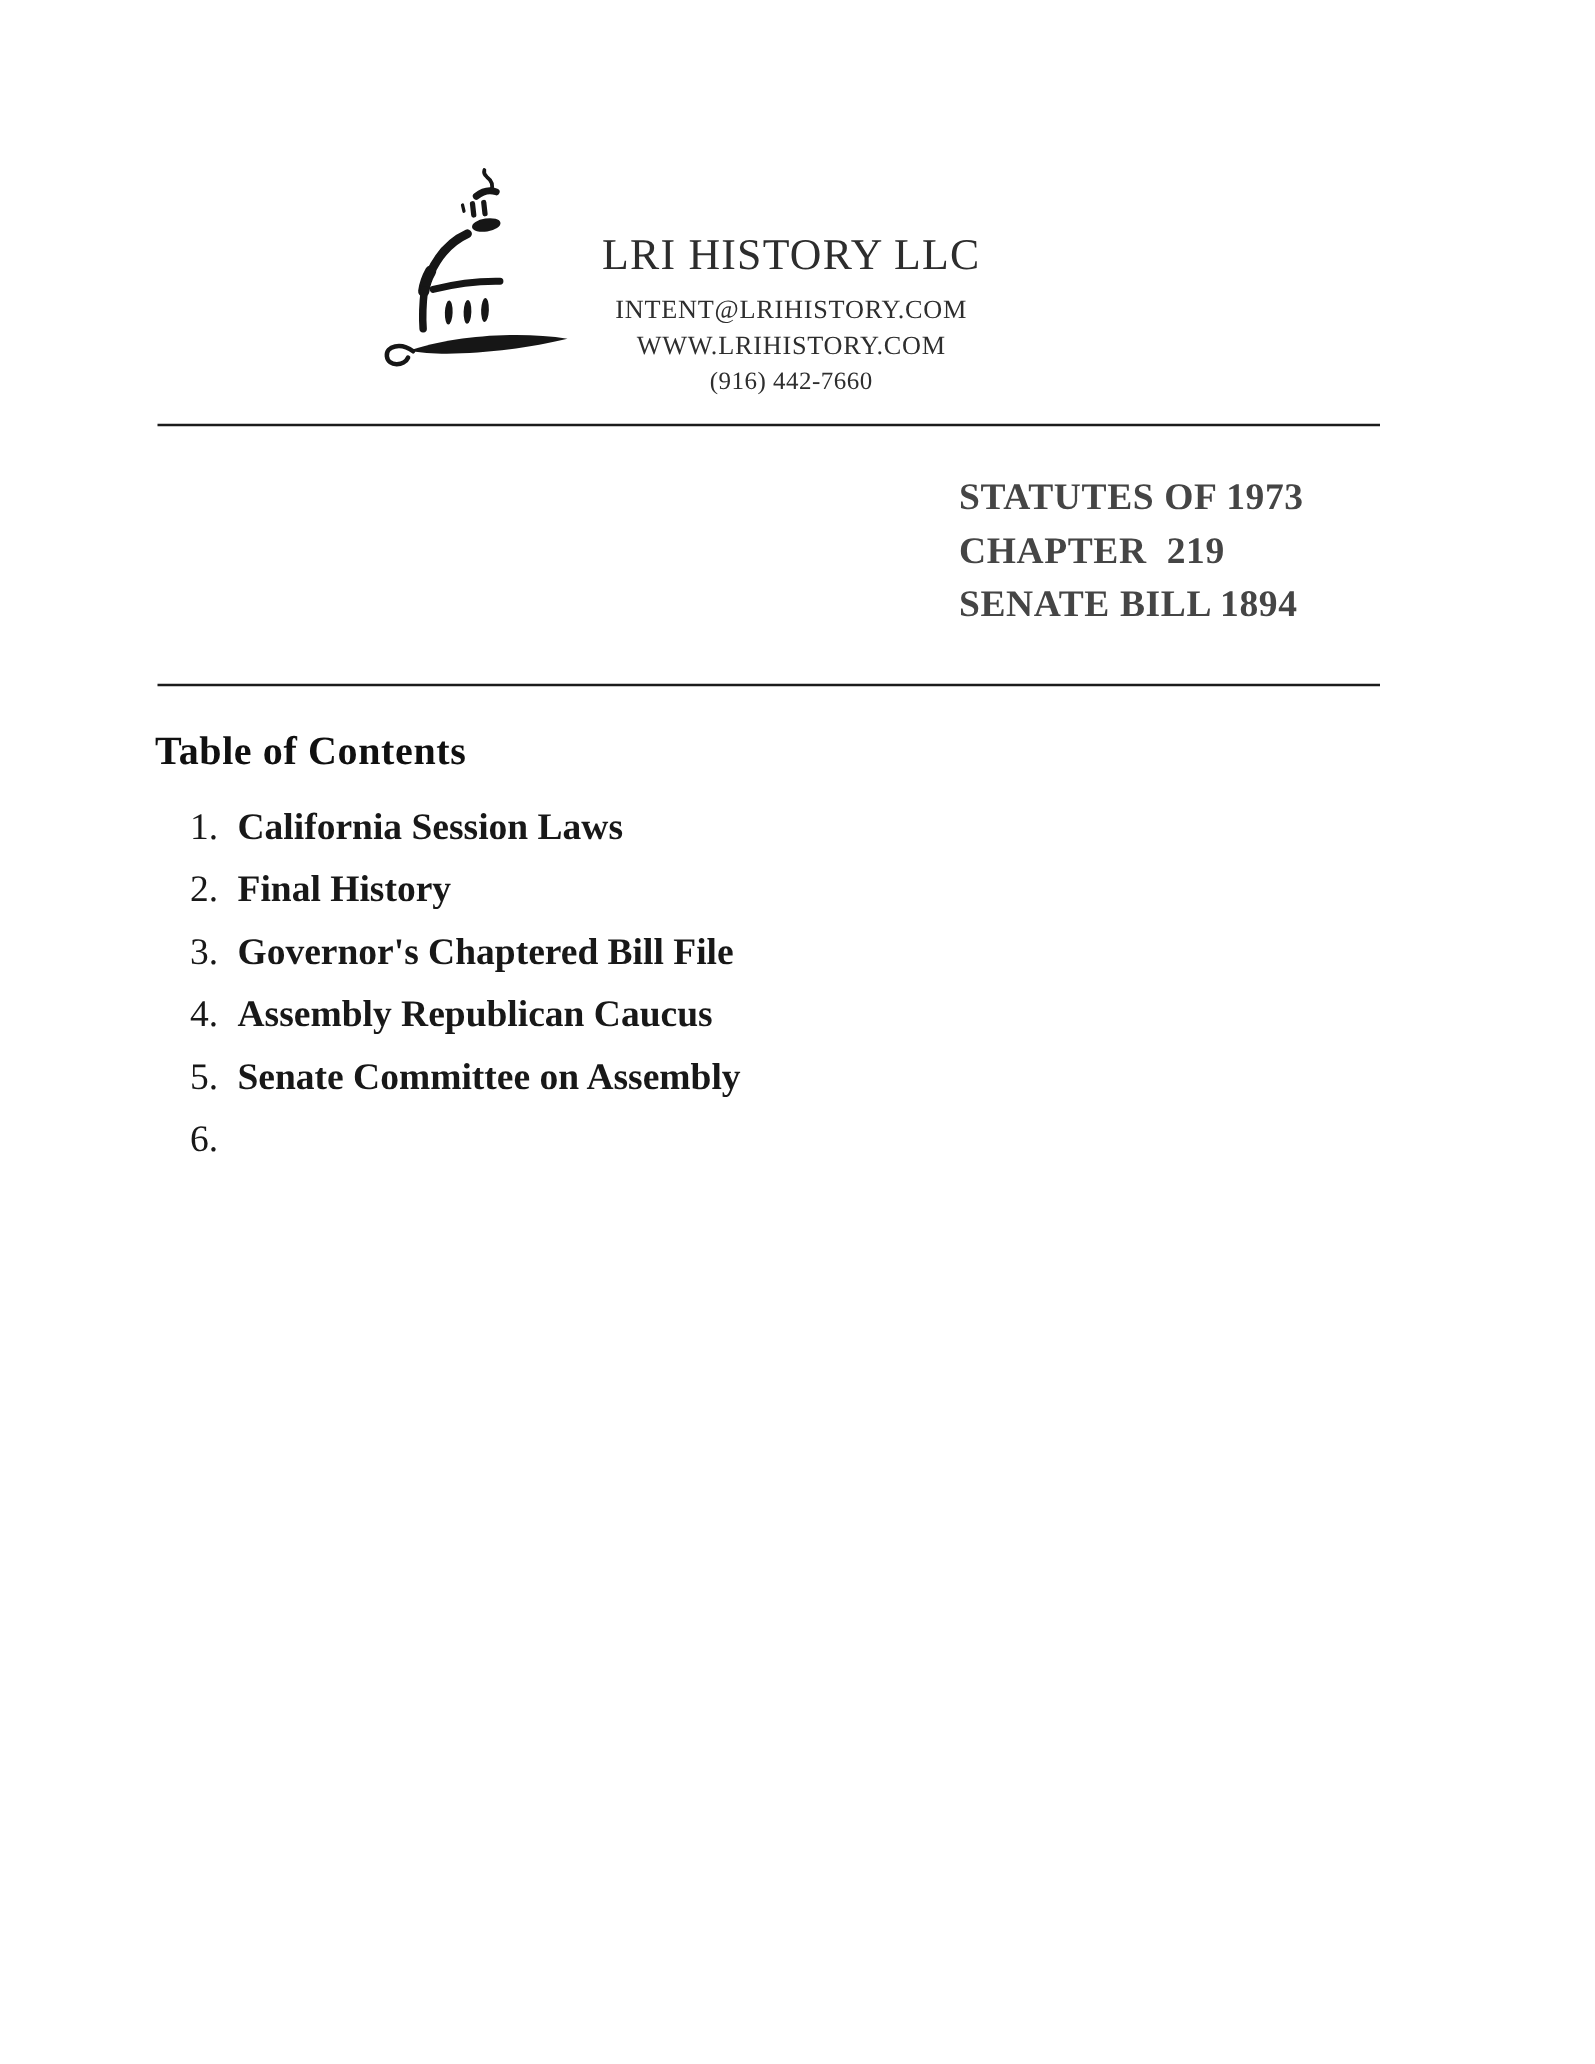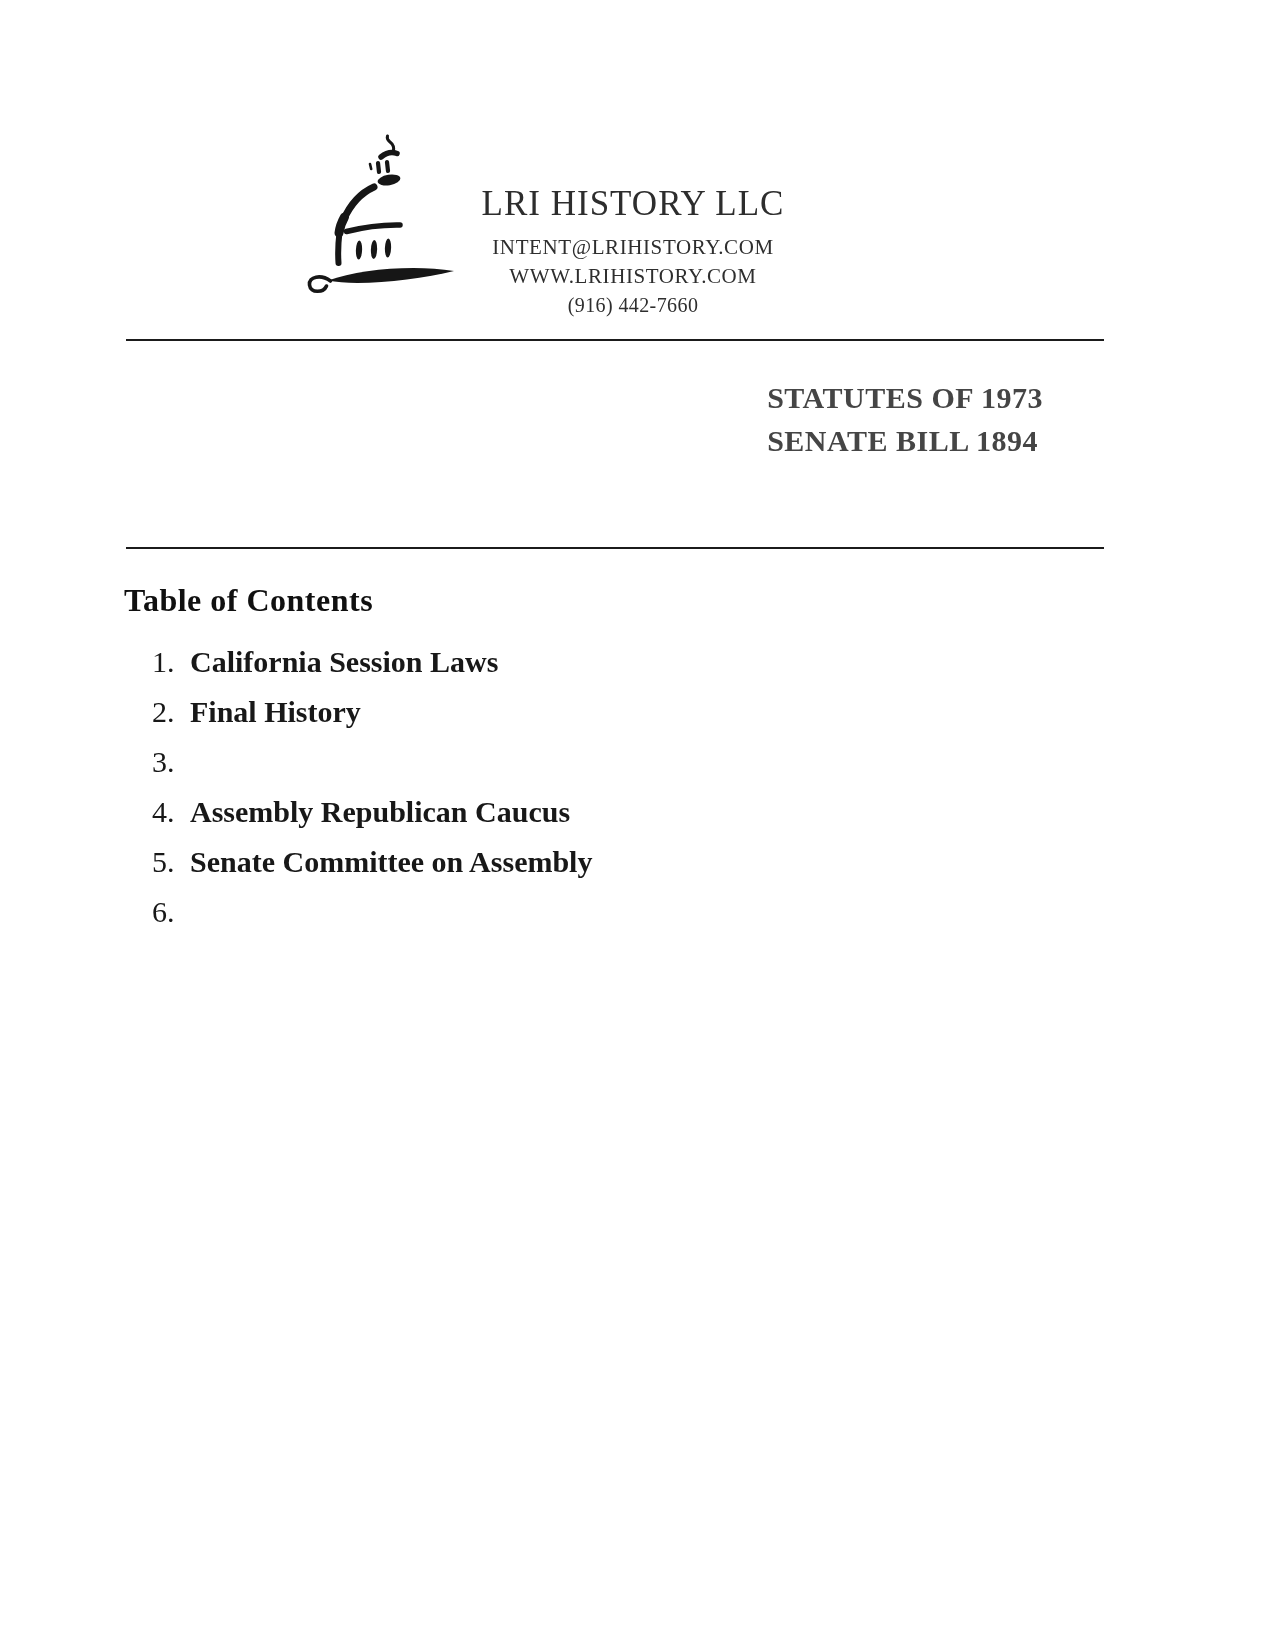--- a/index.html
+++ b/index.html
@@ -145,38 +145,40 @@
     <div class="company-name">LRI HISTORY LLC</div>
     <div class="contact-line">INTENT@LRIHISTORY.COM</div>
     <div class="contact-line">WWW.LRIHISTORY.COM</div>
     <div class="contact-line contact-phone">(916) 442-7660</div>
   </div>
 
   <div class="rule rule-top"></div>
 
   <div class="statute-block">
     <div class="statute-line">STATUTES OF 1973</div>
+    <div class="statute-line">CHAPTER  219</div>
     <div class="statute-line">SENATE BILL 1894</div>
   </div>
 
   <div class="rule rule-bottom"></div>
 
   <h1 class="toc-heading">Table of Contents</h1>
 
   <ol class="toc-list">
     <li class="toc-item">
       <span class="toc-item-number">1.</span>
       <span class="toc-item-label">California Session Laws</span>
     </li>
     <li class="toc-item">
       <span class="toc-item-number">2.</span>
       <span class="toc-item-label">Final History</span>
     </li>
     <li class="toc-item">
       <span class="toc-item-number">3.</span>
+      <span class="toc-item-label">Governor's Chaptered Bill File</span>
     </li>
     <li class="toc-item">
       <span class="toc-item-number">4.</span>
       <span class="toc-item-label">Assembly Republican Caucus</span>
     </li>
     <li class="toc-item">
       <span class="toc-item-number">5.</span>
       <span class="toc-item-label">Senate Committee on Assembly</span>
     </li>
     <li class="toc-item">

